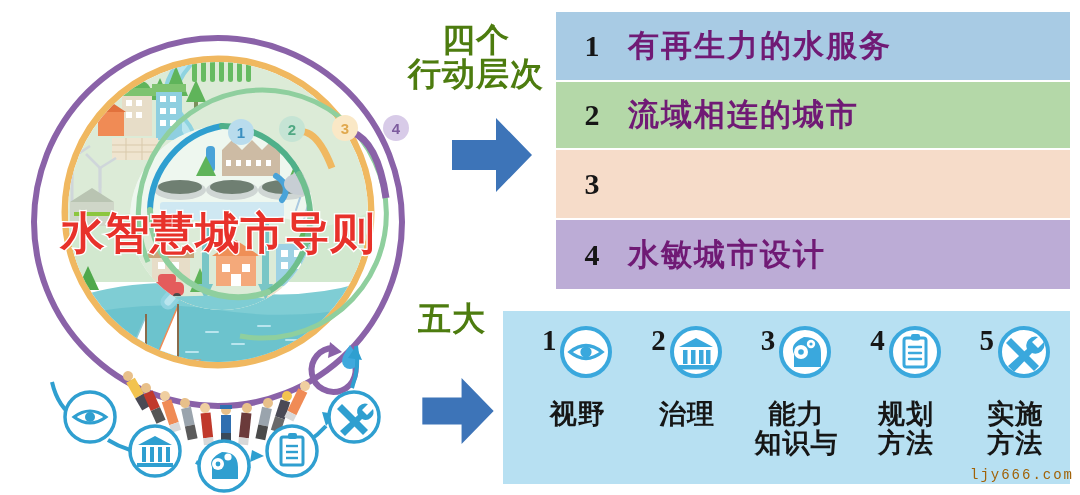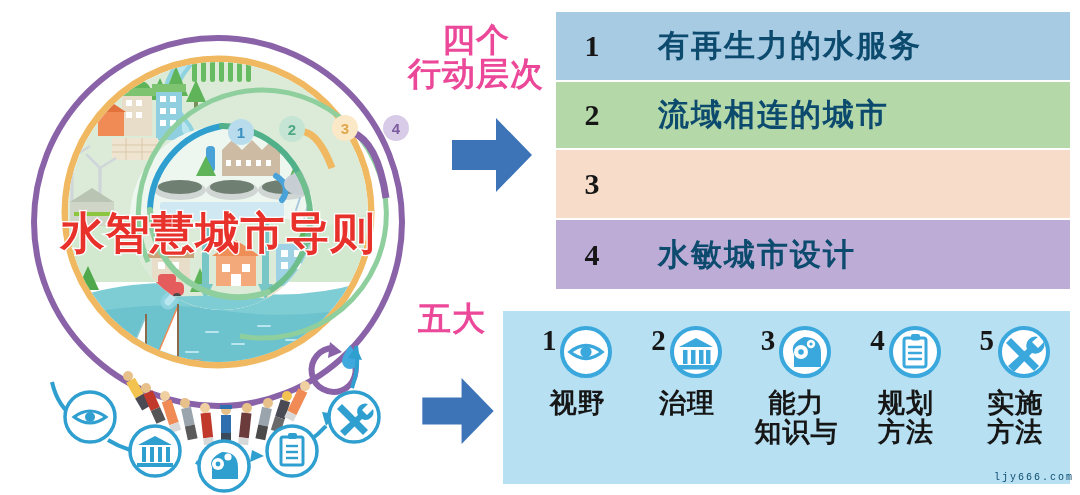--- a/index.html
+++ b/index.html
@@ -5,59 +5,59 @@
   html,body{margin:0;padding:0;background:#ffffff;}
   body{width:1080px;height:495px;overflow:hidden;
        font-family:"Liberation Serif","DejaVu Serif",serif;}
   #stage{position:relative;width:1080px;height:495px;background:#fff;}
 
   
   #circle-graphic{position:absolute;left:0;top:0;width:440px;height:495px;}
 
   
   .arrow-label{position:absolute;font-family:"Liberation Serif","DejaVu Serif",serif;
-     font-weight:700;color:#ec4899;line-height:1.02;letter-spacing:1px;}
+     font-weight:700;color:#4d7c0f;line-height:1.02;letter-spacing:1px;}
   #label-four{left:406px;top:24px;width:140px;font-size:33px;text-align:center;}
   #label-five{left:418px;top:303px;width:92px;font-size:33px;text-align:left;}
   .arrow-label .ln{display:block;white-space:nowrap;}
 
   
   .block-arrow{position:absolute;}
 
   
   #action-rows{position:absolute;left:556px;top:12px;width:514px;height:277px;}
   .action-row{position:relative;width:100%;display:flex;align-items:center;
       box-sizing:border-box;}
   .action-row .num{width:72px;flex:0 0 72px;text-align:center;font-size:30px;
       font-weight:700;color:#161616;font-family:"Liberation Serif","DejaVu Serif",serif;}
-  .action-row .txt{flex:1;font-size:31px;font-weight:700;color:#0c4a6e;
-      letter-spacing:2px;font-family:"Liberation Serif","DejaVu Serif",serif;margin-left:30px;}
+  .action-row .txt{flex:1;font-size:31px;font-weight:700;color:#701a75;
+      letter-spacing:2px;font-family:"Liberation Serif","DejaVu Serif",serif;}
   #row-1{height:68px;background:#a8cbe4;}
   #row-2{height:66px;background:#b4d8a8;margin-top:2px;}
   #row-3{height:68px;background:#f6dcc9;margin-top:2px;}
   #row-4{height:69px;background:#bcacd6;margin-top:2px;}
 
   
   #foundations{position:absolute;left:503px;top:311px;width:567px;height:173px;
       background:#b7e0f2;}
   #foundations-inner{position:absolute;left:20px;top:14px;width:547px;height:150px;
       display:flex;}
   .foundation{flex:1;display:flex;flex-direction:column;align-items:center;}
   .f-top{display:flex;align-items:flex-start;justify-content:center;height:62px;}
   .f-num{font-size:29px;font-weight:700;color:#161616;margin-right:3px;
       line-height:1;margin-top:1px;font-family:"Liberation Serif","DejaVu Serif",serif;}
   .f-icon{width:54px;height:54px;display:block;}
-  .f-label{margin-top:2px;font-size:27px;font-weight:700;color:#161616;
+  .f-label{margin-top:13px;font-size:27px;font-weight:700;color:#161616;
       line-height:1.06;text-align:center;letter-spacing:1px;
       font-family:"Liberation Serif","DejaVu Serif",serif;}
   .f-label span{display:block;white-space:nowrap;}
 
   
-  #watermark{position:absolute;right:6px;bottom:12px;font-size:10px;
-      color:#0c4a6e;letter-spacing:2px;
+  #watermark{position:absolute;right:6px;bottom:12px;font-size:14px;
+      color:#a16207;letter-spacing:2px;
       font-family:"Liberation Mono","DejaVu Sans Mono",monospace;}
 </style>
 </head>
 <body>
 
 <div id="stage">
 
   <svg id="circle-graphic" viewBox="0 0 440 495" xmlns="http://www.w3.org/2000/svg">
     <defs>
       <clipPath id="innerCityClip">

